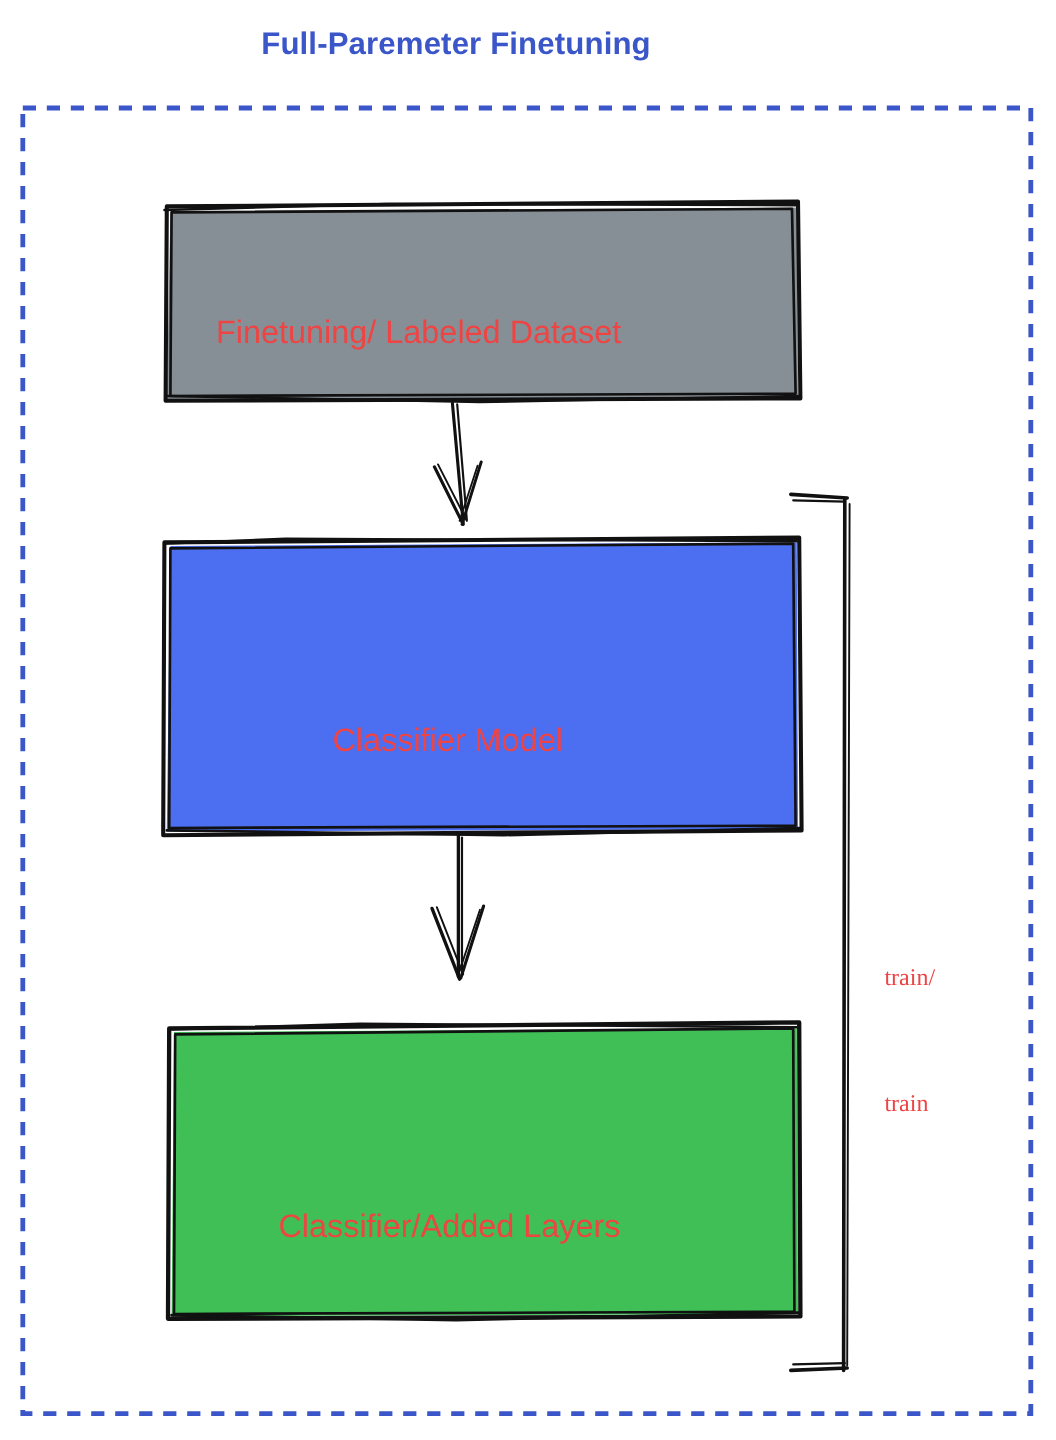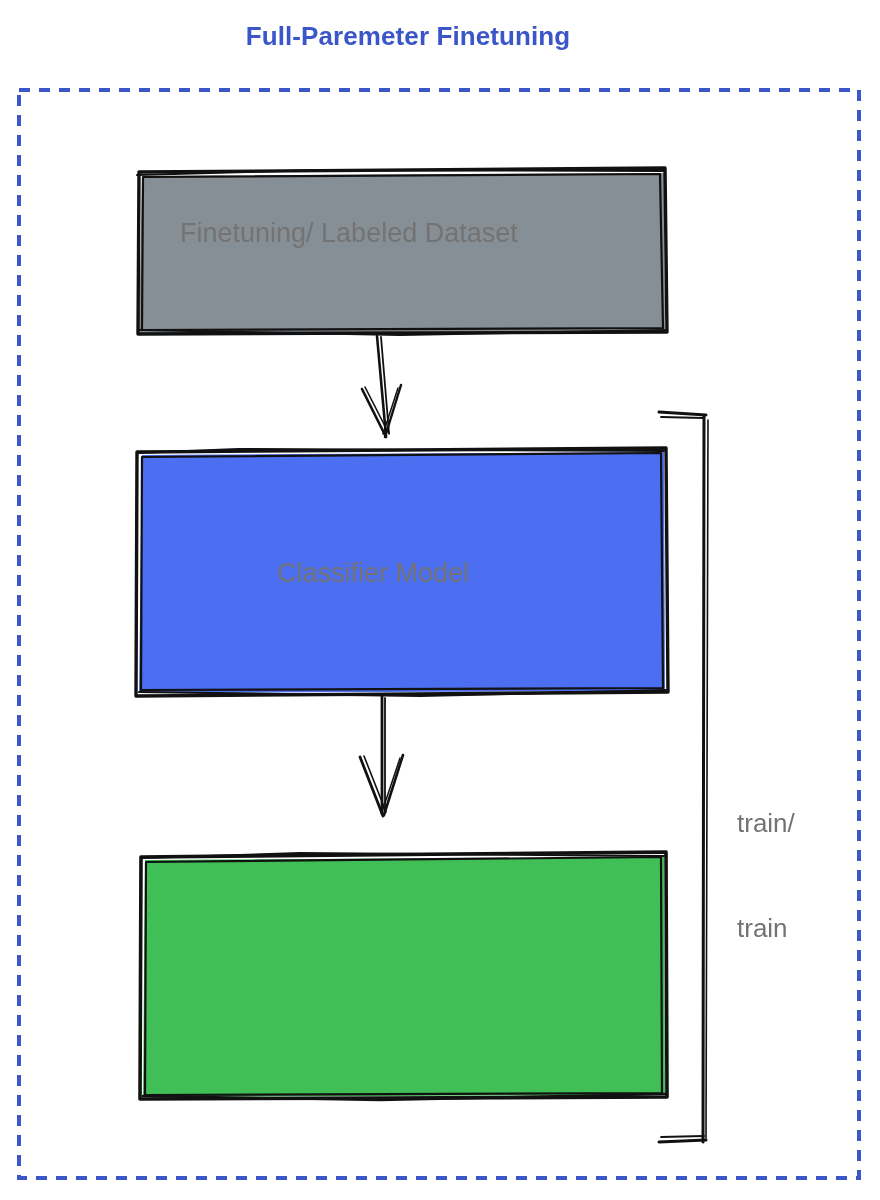--- a/index.html
+++ b/index.html
@@ -21,57 +21,58 @@
     height: 1200px;
   }
   #diagram-svg {
     position: absolute;
     left: 0; top: 0;
     width: 880px;
     height: 1200px;
   }
   .overlay-text {
     position: absolute;
-    color: #737373;
+    color: #ef4444;
     font-family: "Liberation Sans", sans-serif;
     white-space: pre;
+    margin-top: 44px;
   }
   #diagram-title {
     position: absolute;
     left: 0;
     top: 21px;
     width: 760px;
     text-align: center;
     font-size: 26px;
     font-weight: bold;
     letter-spacing: 0.1px;
     color: #3a56c8;
     font-family: "Liberation Sans", sans-serif;
-    padding-left: 28px;
   }
   #label-dataset {
     left: 180px;
     top: 218px;
     font-size: 27px;
   }
   #label-pretrained {
     left: 277px;
     top: 558px;
     font-size: 27px;
   }
   #label-classifier {
     left: 232px;
     top: 963px;
     font-size: 27px;
   }
   #label-trainupdate {
     left: 737px;
-    top: 736px;
-    font-size: 26px;
+    top: 684px;
+    font-size: 20px;
     line-height: 35px;
+    font-family: Liberation Serif, serif;
   }
   #label-trainupdate .ln { display: block; }
 </style>
 </head>
 <body>
 
 <div id="stage">
 
   <div id="diagram-title">Full-Paremeter Finetuning</div>
 
@@ -133,19 +134,20 @@
       <path d="M659,1142 L706,1140" fill="none" stroke="#111111" stroke-width="3" stroke-linecap="round"></path>
       <path d="M661,1137 L704,1136" fill="none" stroke="#111111" stroke-width="1.8" stroke-linecap="round"></path>
     </g>
 
   </svg>
 
   <div class="overlay-text" id="label-dataset">Finetuning/ Labeled Dataset</div>
 
   <div class="overlay-text" id="label-pretrained">Classifier Model</div>
 
+  <div class="overlay-text" id="label-classifier">Classifier/Added Layers</div>
 
   <div class="overlay-text" id="label-trainupdate">
     <span class="ln">train/</span>
     <span class="ln">train</span>
   </div>
 
 </div>
 
 </body></html>

